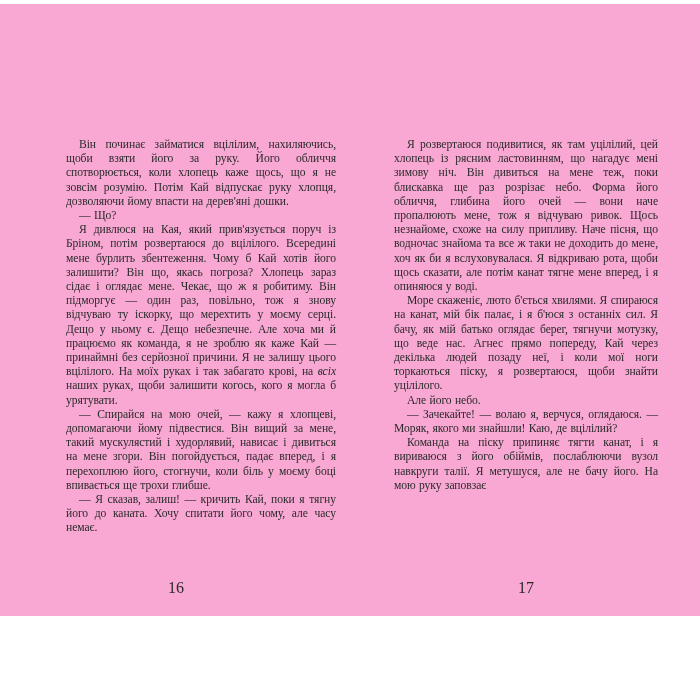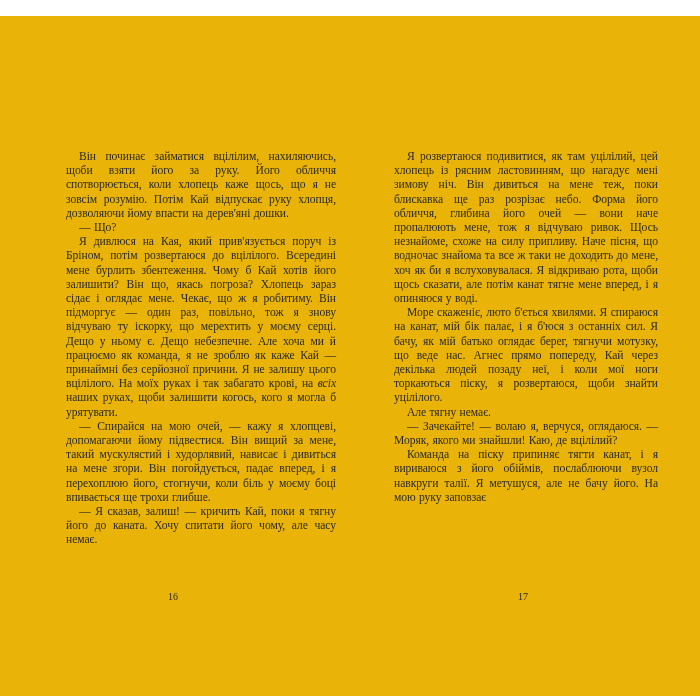--- a/index.html
+++ b/index.html
@@ -10,23 +10,23 @@
     body {
       width: 700px;
       height: 700px;
       position: relative;
       overflow: hidden;
       font-family: "Liberation Serif", "DejaVu Serif", serif;
       color: #2a2a2a;
     }
     .spread {
       position: absolute;
-      left: 0; top: 16px;
-      width: 700px; height: 680px;
-      background: #eab308;
+      left: 0; top: 4px;
+      width: 700px; height: 612px;
+      background: #f9a8d4;
     }
     .page {
       position: absolute;
       top: 134px;
     }
     .page-left { left: 66px; width: 270px; }
     .page-right { left: 394px; width: 264px; }
     .text-block p {
       margin: 0;
       font-size: 11.6px;
@@ -34,21 +34,21 @@
       text-align: justify;
       text-indent: 13px;
       hyphens: manual;
       letter-spacing: -0.05px;
       word-spacing: 0.5px;
     }
     .text-block p em { font-style: italic; }
     .page-number {
       position: absolute;
       top: 575px;
-      font-size: 10px;
+      font-size: 16px;
       color: #2a2a2a;
       font-family: "Liberation Serif", "DejaVu Serif", serif;
     }
     .pn-left { left: 168px; }
     .pn-right { left: 518px; }
   </style>
 </head>
 <body>
 
 <div class="spread">
@@ -59,20 +59,20 @@
     <p><span>Я дивлюся на Кая, який прив'язується поруч із Бріном, потім розвертаюся до вцілілого. Всередині мене бурлить збентеження. Чому б Кай хотів його залишити? Він що, якась погроза? Хлопець зараз сідає і оглядає мене. Чекає, що ж я робитиму. Він підморгує — один раз, повільно, тож я знову відчуваю ту іскорку, що мерехтить у моєму серці. Дещо у ньому є. Дещо небезпечне. Але хоча ми й працюємо як команда, я не зроблю як каже Кай — принаймні без серйозної причини. Я не залишу цього вцілілого. На моїх руках і так забагато крові, на</span> <em>всіх</em><span> наших руках, щоби залишити когось, кого я могла б урятувати.</span></p>
     <p>— Спирайся на мою очей, — кажу я хлопцеві, допомагаючи йому підвестися. Він вищий за мене, такий мускулястий і худорлявий, нависає і дивиться на мене згори. Він погойдується, падає вперед, і я перехоплюю його, стогнучи, коли біль у моєму боці впивається ще трохи глибше.</p>
     <p>— Я сказав, залиш! — кричить Кай, поки я тягну його до каната. Хочу спитати його чому, але часу немає.</p>
   </div>
 
   <div class="page-number pn-left">16</div>
 
   <div class="page page-right text-block">
     <p>Я розвертаюся подивитися, як там уцілілий, цей хлопець із рясним ластовинням, що нагадує мені зимову ніч. Він дивиться на мене теж, поки блискавка ще раз розрізає небо. Форма його обличчя, глибина його очей — вони наче пропалюють мене, тож я відчуваю ривок. Щось незнайоме, схоже на силу припливу. Наче пісня, що водночас знайома та все ж таки не доходить до мене, хоч як би я вслуховувалася. Я відкриваю рота, щоби щось сказати, але потім канат тягне мене вперед, і я опиняюся у воді.</p>
     <p>Море скаженіє, люто б'ється хвилями. Я спираюся на канат, мій бік палає, і я б'юся з останніх сил. Я бачу, як мій батько оглядає берег, тягнучи мотузку, що веде нас. Агнес прямо попереду, Кай через декілька людей позаду неї, і коли мої ноги торкаються піску, я розвертаюся, щоби знайти уцілілого.</p>
-    <p>Але тягну немає.</p>
+    <p>Але його небо.</p>
     <p>— Зачекайте! — волаю я, верчуся, оглядаюся. — Моряк, якого ми знайшли! Каю, де вцілілий?</p>
     <p>Команда на піску припиняє тягти канат, і я вириваюся з його обіймів, послаблюючи вузол навкруги талії. Я метушуся, але не бачу його. На мою руку заповзає</p>
   </div>
 
   <div class="page-number pn-right">17</div>
 
 </div>
 
 </body></html>

